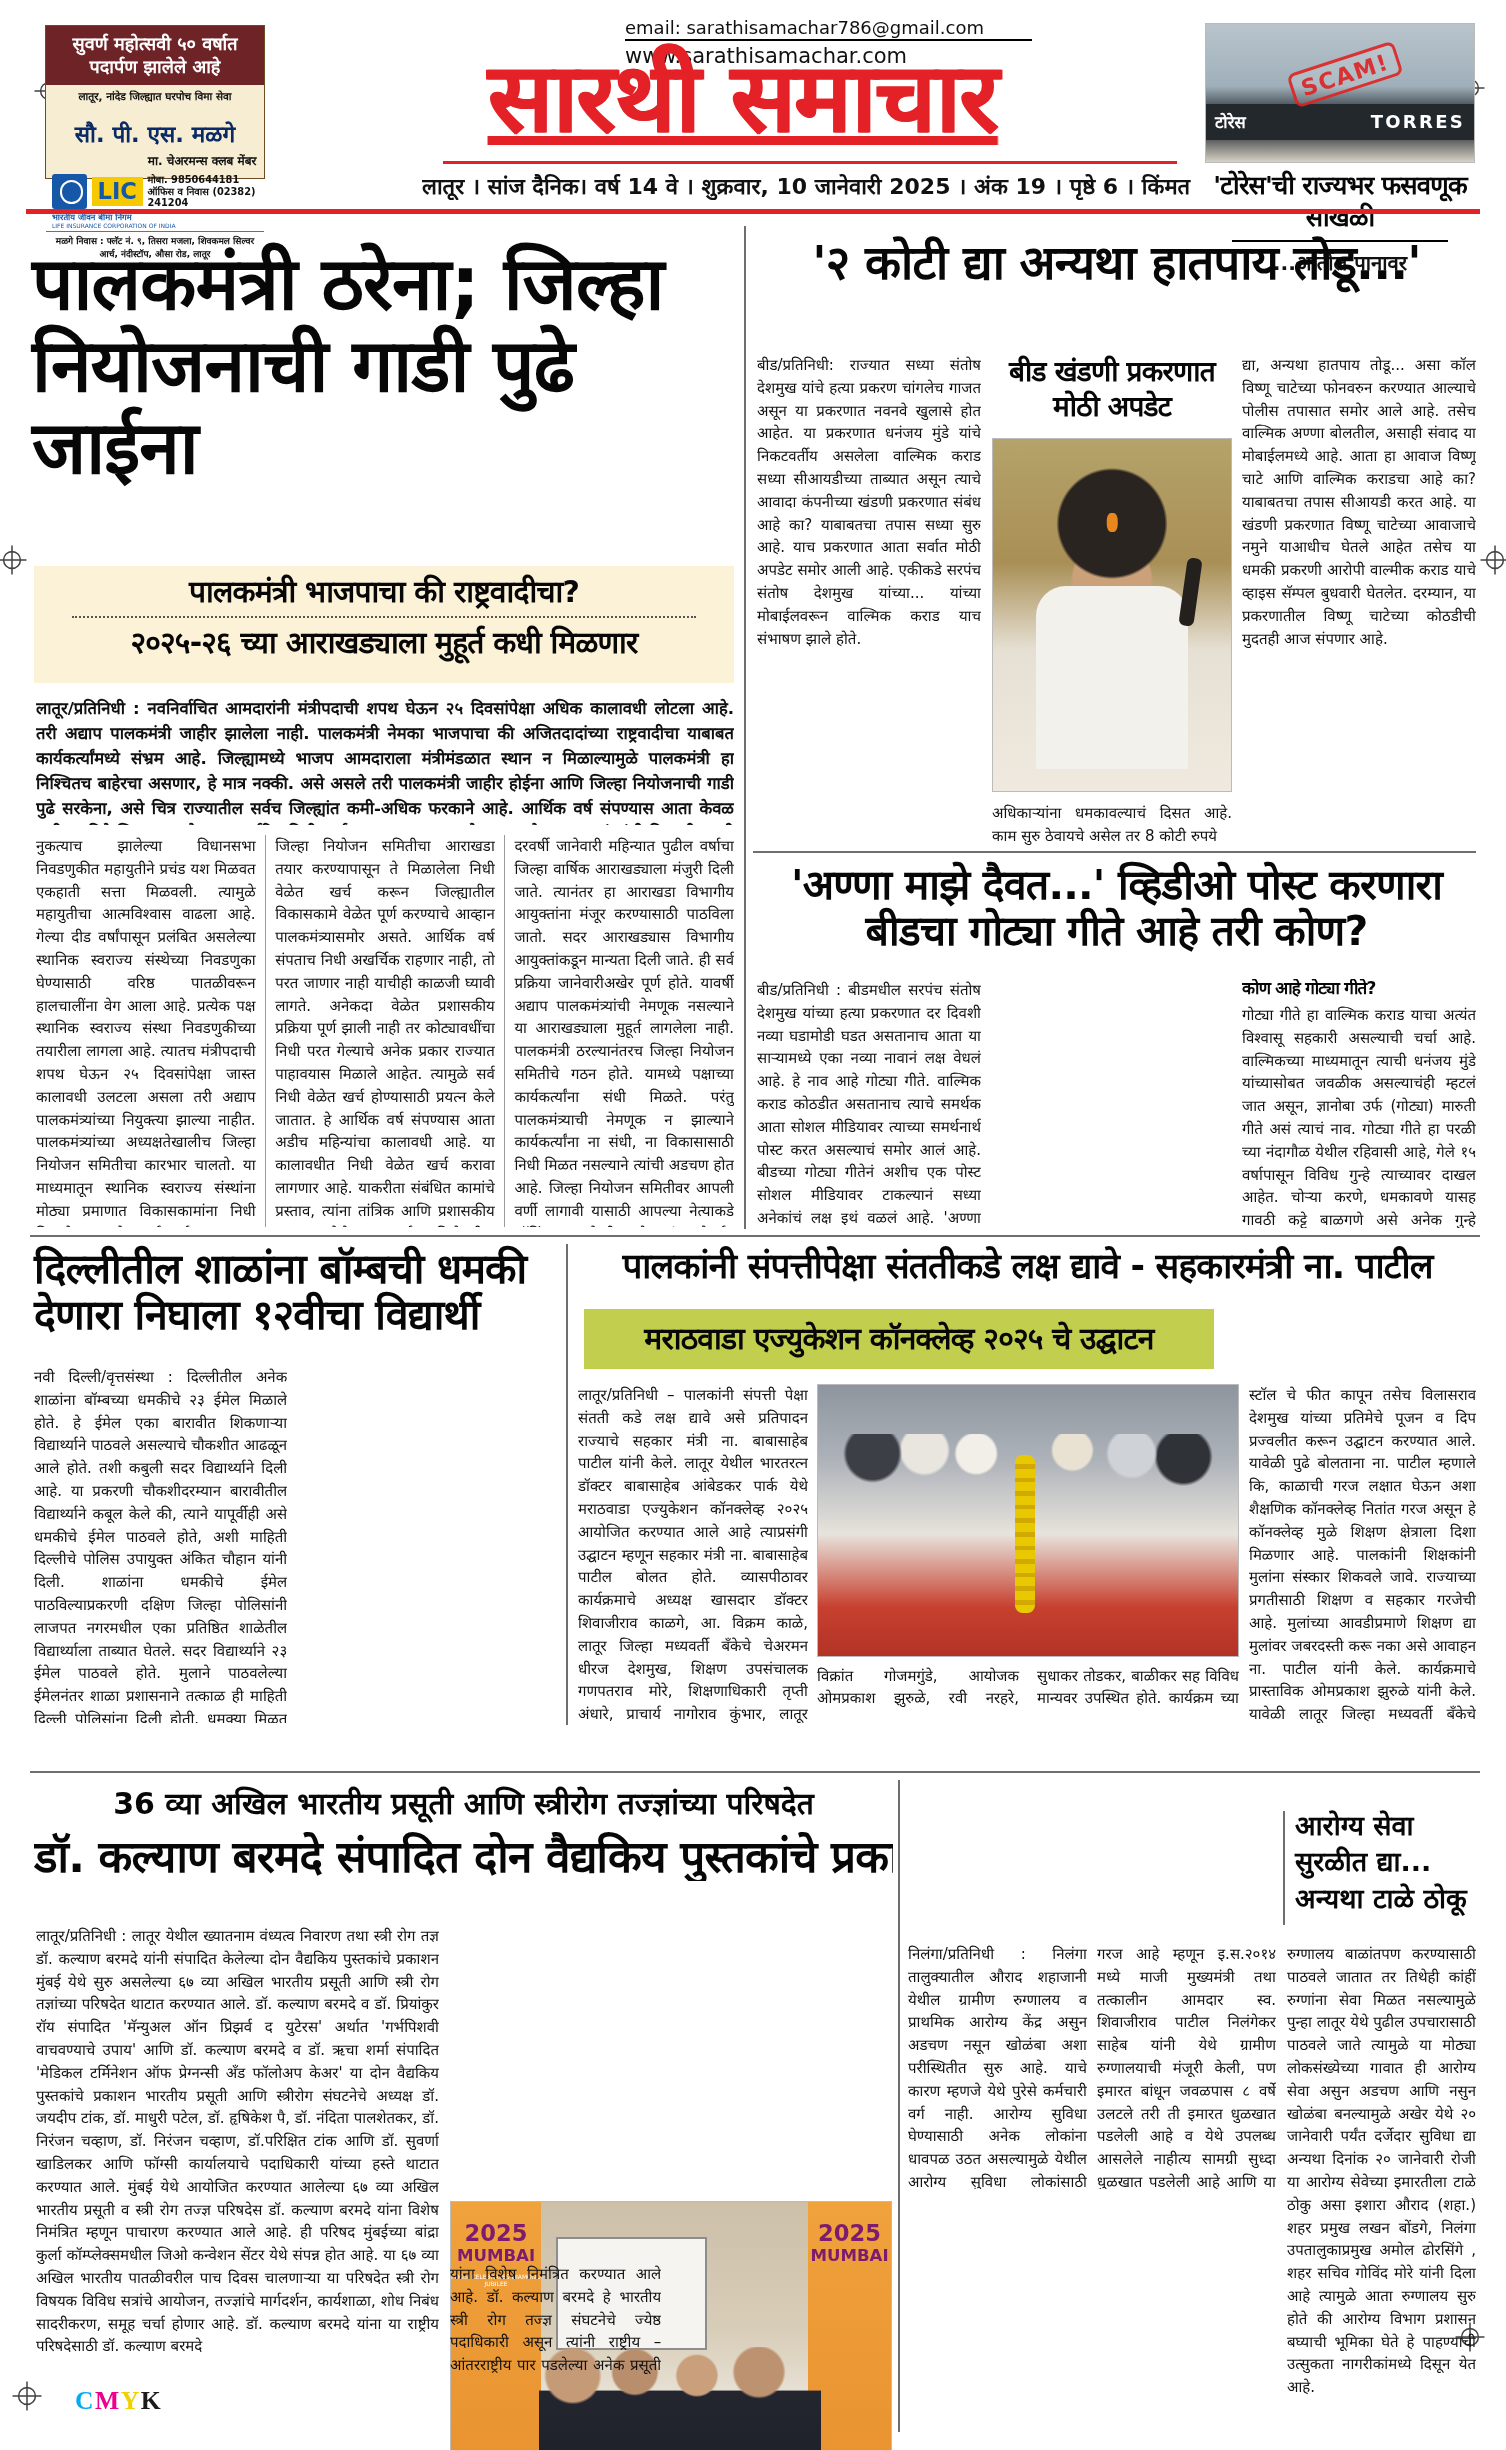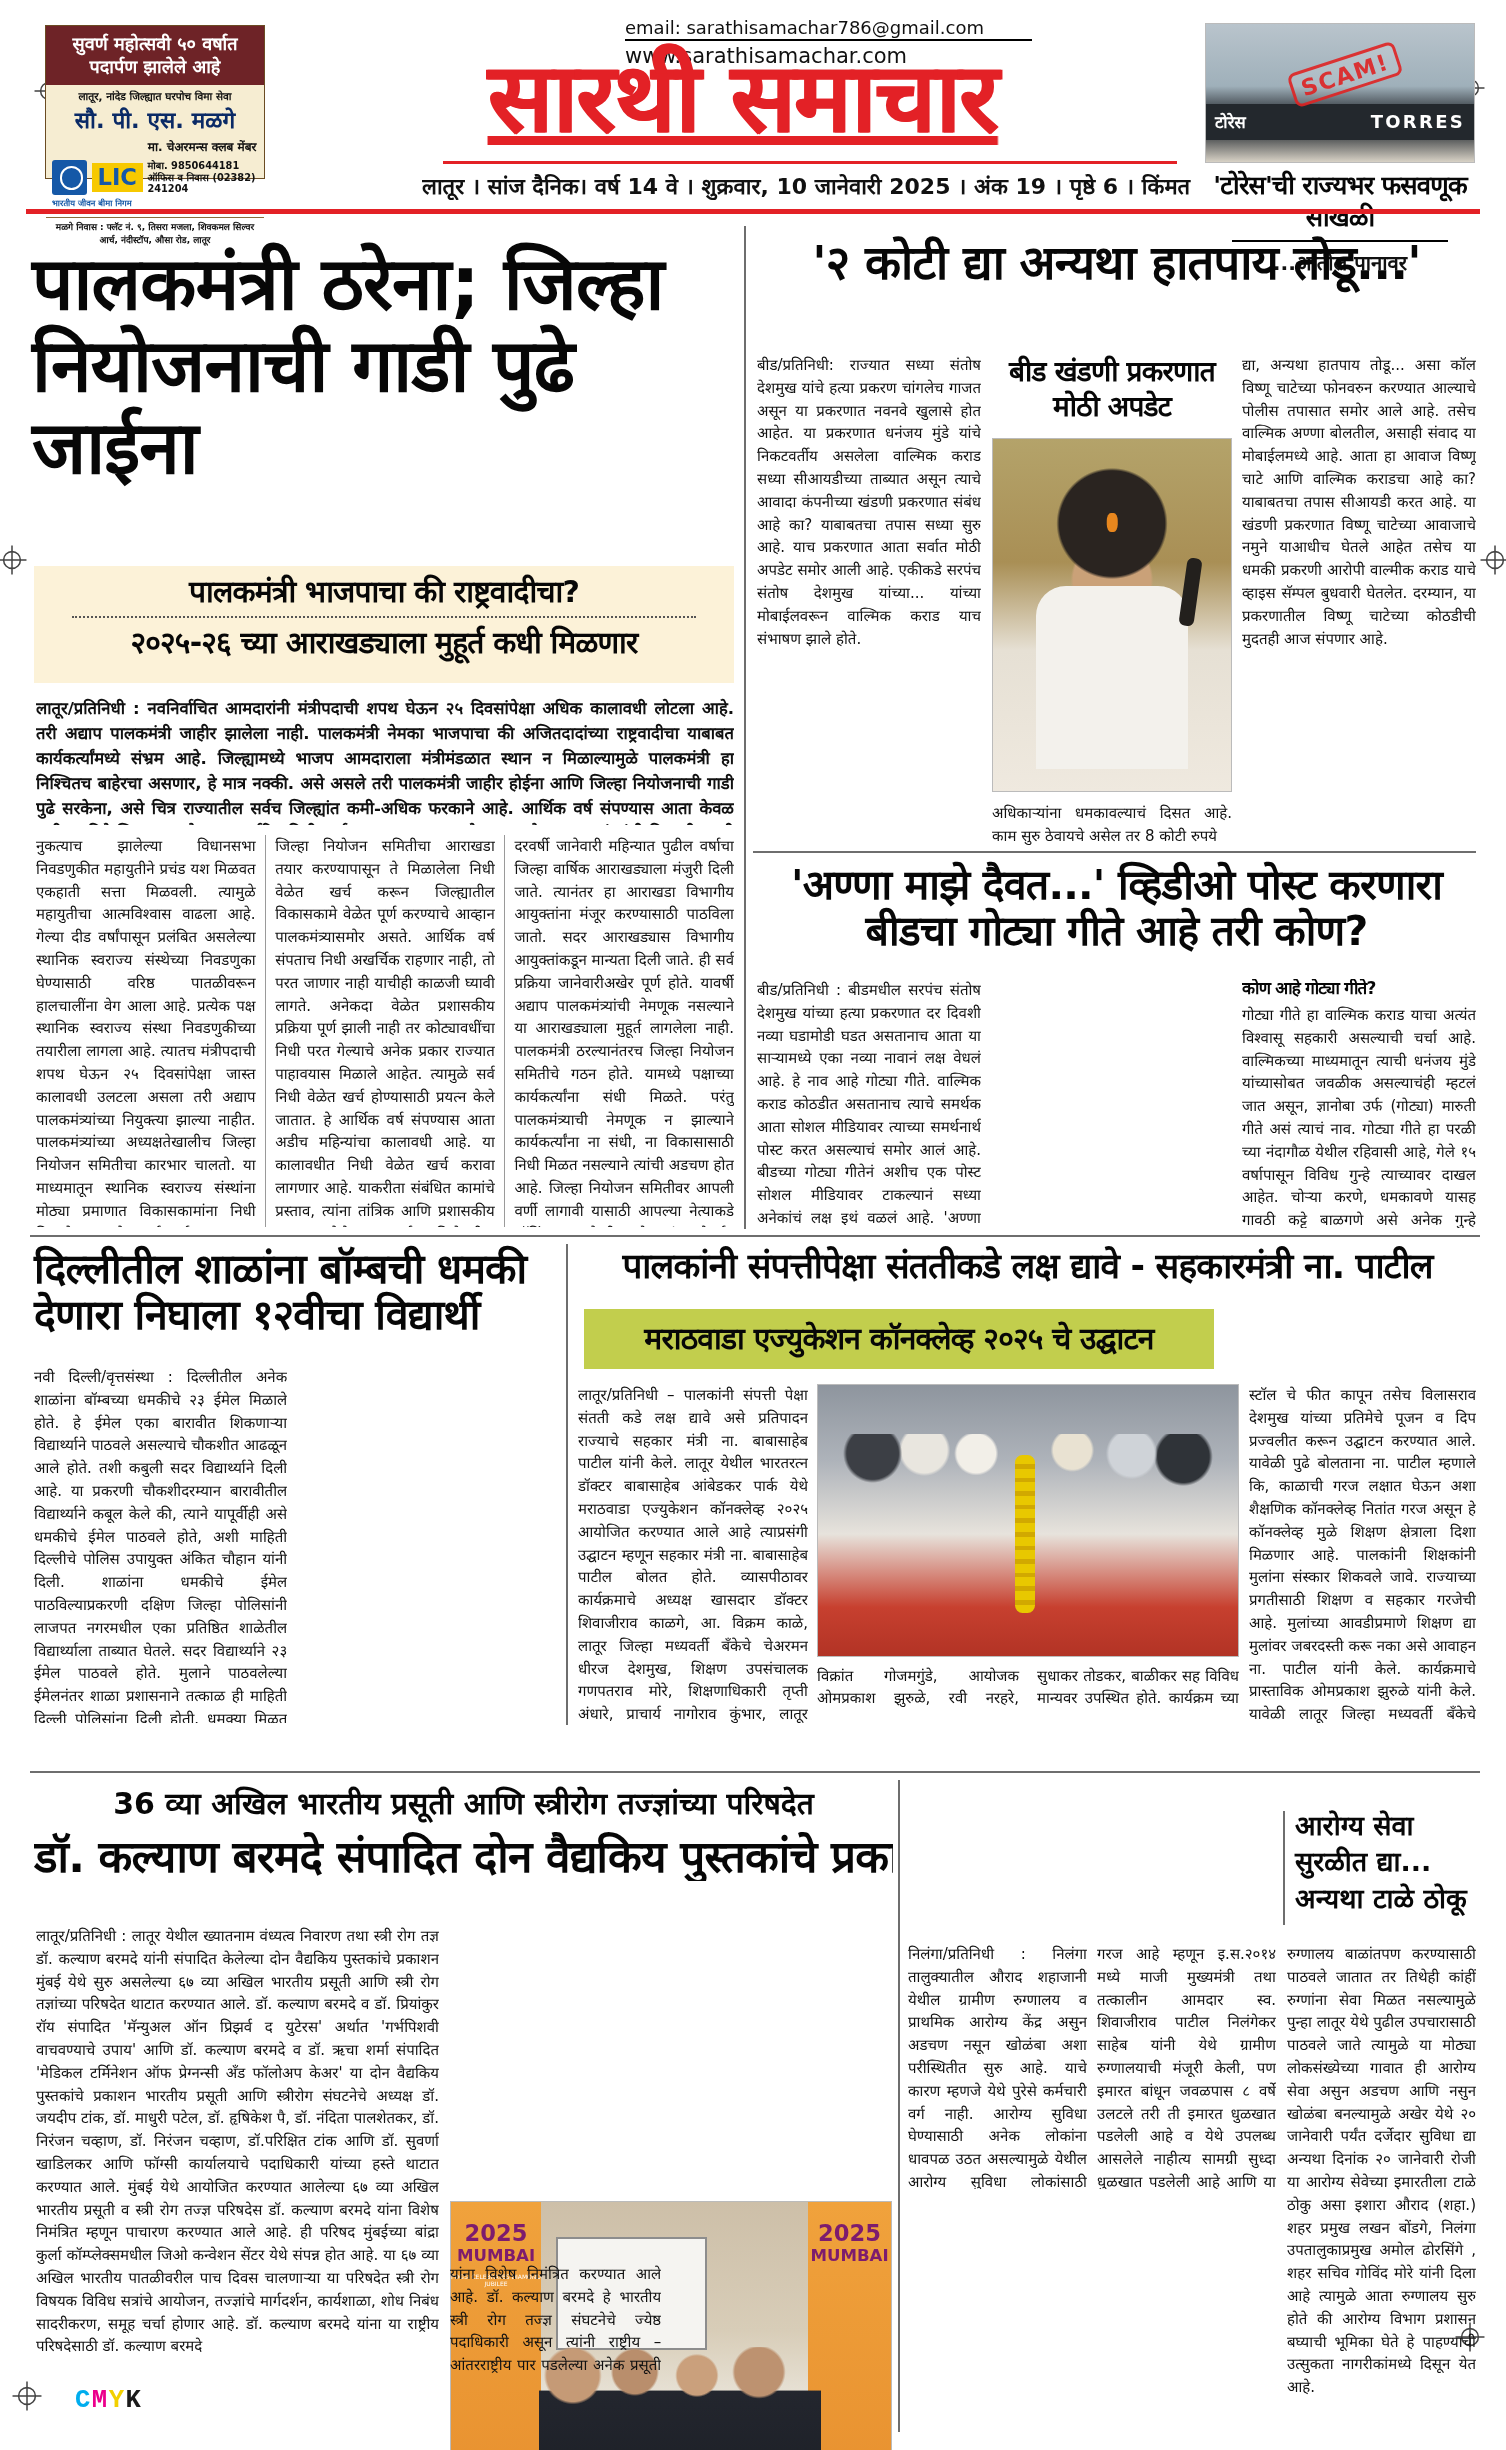--- a/index.html
+++ b/index.html
@@ -12,26 +12,26 @@
   .body-txt{font-size:15px;line-height:1.52;text-align:justify;overflow:hidden;}
   .bold{font-weight:bold;}
   .cols2{column-count:2;column-gap:19.6px;column-rule:0.8px solid #9a9a9a;}
   .cols3{column-count:3;column-gap:19.6px;column-rule:0.8px solid #9a9a9a;}
   .red-rule{background:#e32126;}
   .gray-rule{background:#6e6e6e;}
   .vrule{background:#6e6e6e;}
   .photo{overflow:hidden;position:relative;border:0.8px solid #bbb;}
   .reg{width:32px;height:32px;}
   .reg svg{display:block;}
-  .cmyk{font-size:25.6px;font-weight:bold;letter-spacing:1.5px;font-family:Liberation Mono, monospace;}
+  .cmyk{font-size:25.6px;font-weight:bold;letter-spacing:1.5px;font-family:Liberation Serif, serif;}
   .cmyk .c{color:#00adee}.cmyk .m{color:#ec008c}.cmyk .y{color:#f2d000}.cmyk .k{color:#1b1b1b}
   .adbox{border:0.8px solid #6b4c23;background:#f6edd2;}
   .adbox .adhead{background:#6e2327;color:#fff;font-weight:bold;font-size:18px;line-height:1.3;text-align:center;padding:6px 3px;}
   .adbox .adline{font-size:10.5px;font-weight:bold;text-align:center;margin-top:4.5px;}
-  .adbox .adname{font-size:22.6px;font-weight:bold;text-align:center;color:#0a2a66;margin-top:1px;}
+  .adbox .adname{font-size:22.6px;font-weight:bold;text-align:center;color:#0a2a66;margin-top:15px;}
   .adbox .adsub{font-size:12px;font-weight:bold;text-align:right;padding-right:7.5px;margin-top:3px;}
   .licrow{display:flex;align-items:center;gap:4.5px;padding:4.5px 6px 0 6px;}
   .liclogo{width:35px;height:35px;background:#1558a7;border-radius:3px;position:relative;flex:0 0 auto;}
   .liclogo:after{content:"";position:absolute;left:7.5px;top:6px;width:19.6px;height:19.6px;border:2.3px solid #fff;border-radius:50%;}
   .licyellow{background:#f7c900;color:#1558a7;font-weight:bold;font-size:22.6px;padding:3px 6px;line-height:1;}
   .masthead{color:#e32126;font-weight:bold;line-height:1.0;letter-spacing:-1.5px;text-shadow:1.5px 0 0 #e32126;}
   .dateline{font-size:22px;font-weight:bold;white-space:nowrap;overflow:hidden;}
   .creambox{background:#fcf2d8;}
   .greenband{background:#c2ce4d;}
   .stamp{position:absolute;color:#e02424;border:3px solid #e02424;border-radius:7.5px;padding:1.5px 7.5px;

